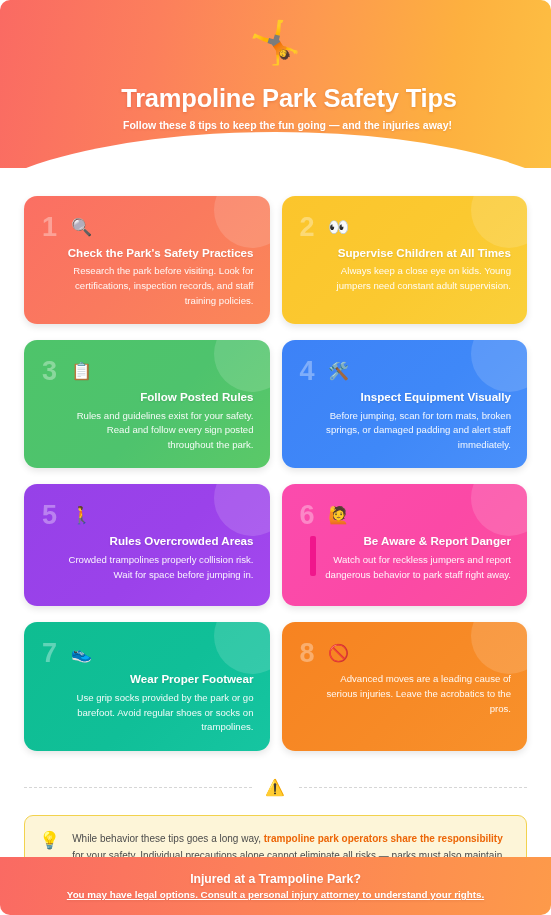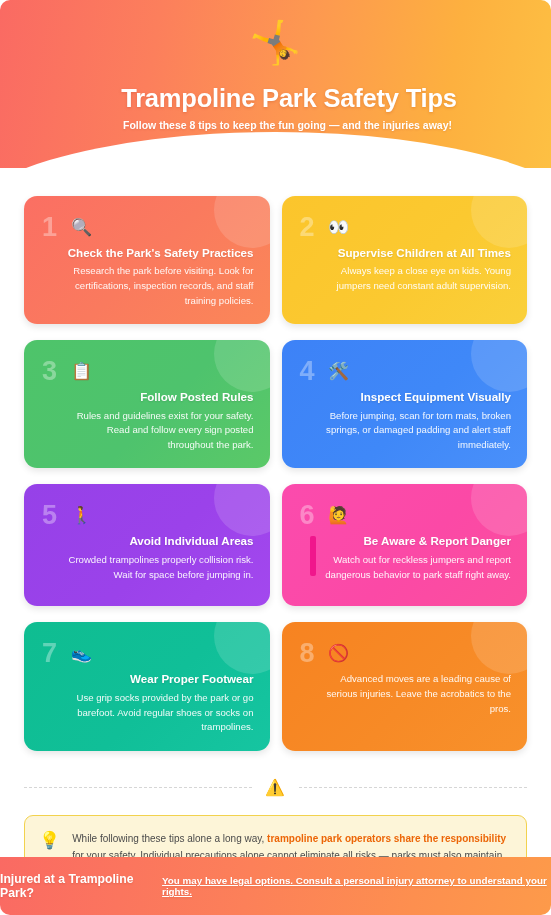--- a/index.html
+++ b/index.html
@@ -205,20 +205,21 @@
   .footer {
     position: absolute;
     left: 0;
     bottom: 0;
     width: 551px;
     height: 58px;
     background: linear-gradient(100deg, #fa6a63 0%, #fc8059 45%, #fd8f4f 75%, #fd9a4a 100%);
     border-bottom-left-radius: 10px;
     border-bottom-right-radius: 10px;
     display: flex;
+    flex-direction: column;
     align-items: center;
     justify-content: center;
     gap: 3px;
   }
   .footer-title {
     color: #ffffff;
     font-size: 12.2px;
     font-weight: bold;
     text-shadow: 0 1px 2px rgba(160,50,30,0.25);
   }
@@ -292,21 +293,21 @@
       </div>
     </div>
 
     <div class="card c5">
       <div class="card-blob"></div>
       <div class="card-top">
         <span class="card-num">5</span>
         <span class="card-icon">🚶</span>
       </div>
       <div class="card-body">
-        <div class="card-title">Avoid Individual Areas</div>
+        <div class="card-title">Rules Overcrowded Areas</div>
         <div class="card-desc">Crowded trampolines properly collision risk. Wait for space before jumping in.</div>
       </div>
     </div>
 
     <div class="card c6">
       <div class="card-blob"></div>
       <div class="card-top">
         <span class="card-num">6</span>
         <span class="card-icon">🙋</span>
       </div>
@@ -343,21 +344,21 @@
   </div>
 
   <div class="divider-wrap">
     <div class="divider-line"></div>
     <div class="divider-icon">⚠️</div>
     <div class="divider-line"></div>
   </div>
 
   <div class="callout">
     <div class="callout-icon">💡</div>
-    <div class="callout-text"><span>While following these tips alone a long way, </span><span class="callout-hl">trampoline park operators share the responsibility</span><span> for your safety. Individual precautions alone cannot eliminate all risks — parks must also maintain safe equipment and properly trained staff.</span></div>
+    <div class="callout-text"><span>While behavior these tips goes a long way, </span><span class="callout-hl">trampoline park operators share the responsibility</span><span> for your safety. Individual precautions alone cannot eliminate all risks — parks must also maintain safe equipment and properly trained staff.</span></div>
   </div>
 
   <div class="footer">
     <div class="footer-title">Injured at a Trampoline Park?</div>
     <div class="footer-sub">You may have legal options. Consult a personal injury attorney to understand your rights.</div>
   </div>
 
 </div>
 
 </body></html>

